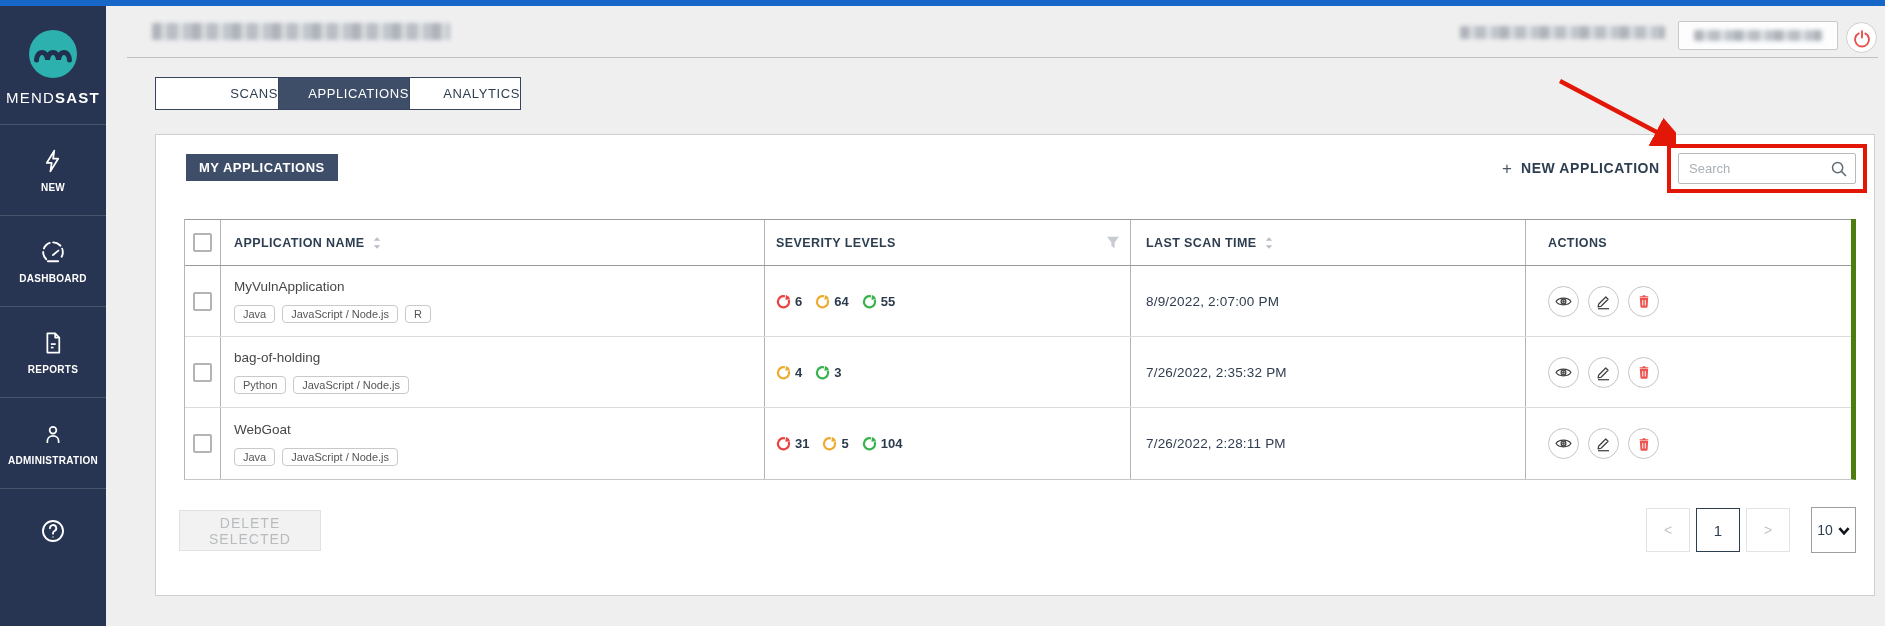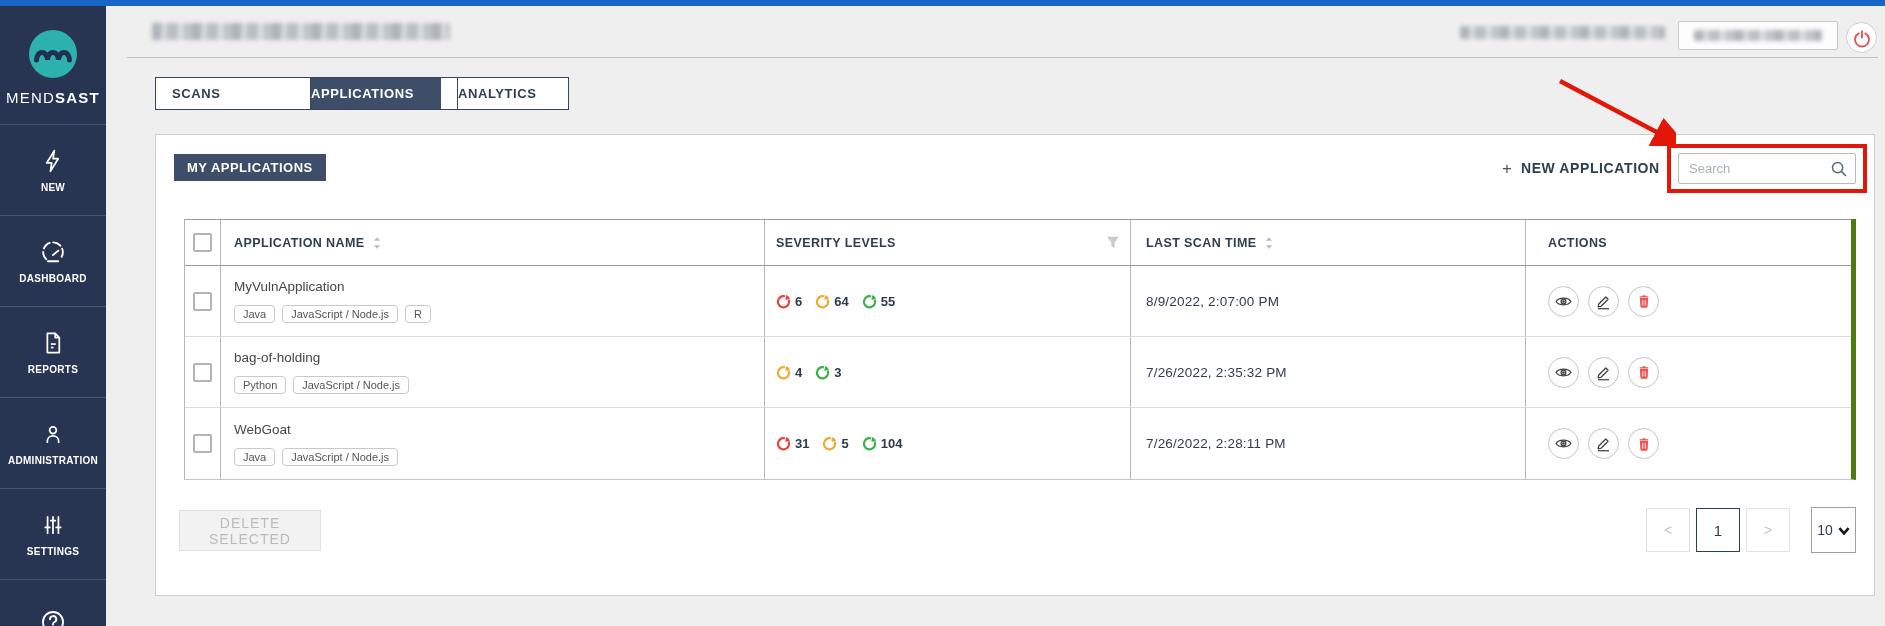--- a/index.html
+++ b/index.html
@@ -28,28 +28,28 @@
   .redact{background:repeating-linear-gradient(90deg,#aeb3ba 0 9px,#d7d9dc 9px 15px,#b9bec5 15px 26px,#dfe1e3 26px 31px,#c0c5cc 31px 40px);filter:blur(2px);border-radius:2px;}
   .title-redact{position:absolute;left:46px;top:17px;width:298px;height:17px;}
   .userinfo-redact{position:absolute;left:1354px;top:20px;width:205px;height:13px;}
   .org-box{position:absolute;left:1572px;top:15px;width:160px;height:29px;border:1px solid #c9c9c9;background:#fdfdfd;border-radius:2px;display:flex;align-items:center;justify-content:center;cursor:pointer;}
   .org-box .redact{width:128px;height:11px;}
   .power-btn{position:absolute;left:1740px;top:16px;width:31px;height:31px;border-radius:50%;border:1px solid #cfcfcf;background:#fff;display:flex;align-items:center;justify-content:center;cursor:pointer;}
   .hdr-divider{position:absolute;left:21px;top:51px;width:1751px;height:1px;background:#c2c2c2;}
 
   
   .tabs{position:absolute;left:49px;top:71px;height:33px;display:flex;border:1px solid #36445d;background:#fff;}
-  .tab{display:flex;align-items:center;justify-content:flex-start;font-size:13px;font-weight:700;letter-spacing:.6px;color:var(--c-navy);background:#fff;cursor:pointer;margin-left:16px;}
+  .tab{display:flex;align-items:center;justify-content:flex-end;font-size:13px;font-weight:400;letter-spacing:.6px;color:var(--c-navy);background:#fff;cursor:pointer;}
   .tab + .tab{border-left:1px solid #36445d;}
   .tab.active{background:var(--c-active-navy);color:#fff;}
   .tab:nth-child(1){width:122px;} .tab:nth-child(2){width:131px;} .tab:nth-child(3){width:111px;}
 
   
   .card{position:absolute;left:49px;top:128px;width:1720px;height:462px;background:#fff;border:1px solid #cfcfcf;}
-  .section-badge{position:absolute;left:18px;top:19px;height:27px;padding:0 13px;background:var(--c-active-navy);color:#fff;font-size:13px;font-weight:700;letter-spacing:.5px;display:flex;align-items:center;}
+  .section-badge{position:absolute;left:30px;top:19px;height:27px;padding:0 13px;background:var(--c-active-navy);color:#fff;font-size:13px;font-weight:700;letter-spacing:.5px;display:flex;align-items:center;}
   .new-app{position:absolute;left:1346px;top:19px;height:28px;display:flex;align-items:center;gap:9px;cursor:pointer;background:none;border:none;}
   .new-app .plus{font-size:17px;color:#4d5560;font-weight:400;line-height:1;}
   .new-app .lbl{font-size:14px;font-weight:700;letter-spacing:.6px;color:var(--c-navy);}
   .search-highlight{position:absolute;left:1511px;top:9px;width:200px;height:49px;border:4px solid var(--c-annot);display:flex;align-items:center;justify-content:center;}
   .search-wrap{position:relative;width:178px;height:31px;}
   .search-wrap input{width:100%;height:100%;border:1px solid #b9b9b9;border-radius:2px;padding:0 30px 0 10px;font-size:13px;color:#333;outline:none;}
   .search-wrap input::placeholder{color:#a9b0b6;}
   .search-icon{position:absolute;right:8px;top:7px;color:#5f6a74;}
 
   
@@ -135,33 +135,20 @@
     <span class="nav-label">REPORTS</span>
   </div>
         <div class="nav-item">
     <span class="nav-icon">
             <svg width="26" height="26" viewBox="0 0 24 24" fill="none" stroke-width="1.6" stroke-linecap="round">
               <circle cx="12" cy="8.6" r="3.1"></circle>
               <path d="M6.8 19.5 v-1 c0-2.9 2.3-4.7 5.2-4.7 s5.2 1.8 5.2 4.7 v1"></path>
             </svg>
           </span>
     <span class="nav-label">ADMINISTRATION</span>
-  </div>
-        <div class="nav-item">
-    <span class="nav-icon">
-            <svg width="26" height="26" viewBox="0 0 24 24" fill="none" stroke-width="1.6" stroke-linecap="round">
-              <path d="M7 4.5 V19.5"></path>
-              <path d="M12 4.5 V19.5"></path>
-              <path d="M17 4.5 V19.5"></path>
-              <path d="M4.9 14.2 h4.2"></path>
-              <path d="M9.9 8 h4.2"></path>
-              <path d="M14.9 14.2 h4.2"></path>
-            </svg>
-          </span>
-    <span class="nav-label">SETTINGS</span>
   </div>
         <div class="nav-item">
     <span class="nav-icon">
             <svg width="28" height="28" viewBox="0 0 24 24" fill="none" stroke-width="1.6" stroke-linecap="round">
               <circle cx="12" cy="12" r="8.6"></circle>
               <path d="M9.4 9.6 a2.7 2.7 0 1 1 3.9 2.4 c-.8.4-1.3 1-1.3 1.9 v.4"></path>
               <circle cx="12" cy="17.2" r="0.6" fill="#fff" stroke="none"></circle>
             </svg>
           </span>
     <span class="nav-label"></span>

